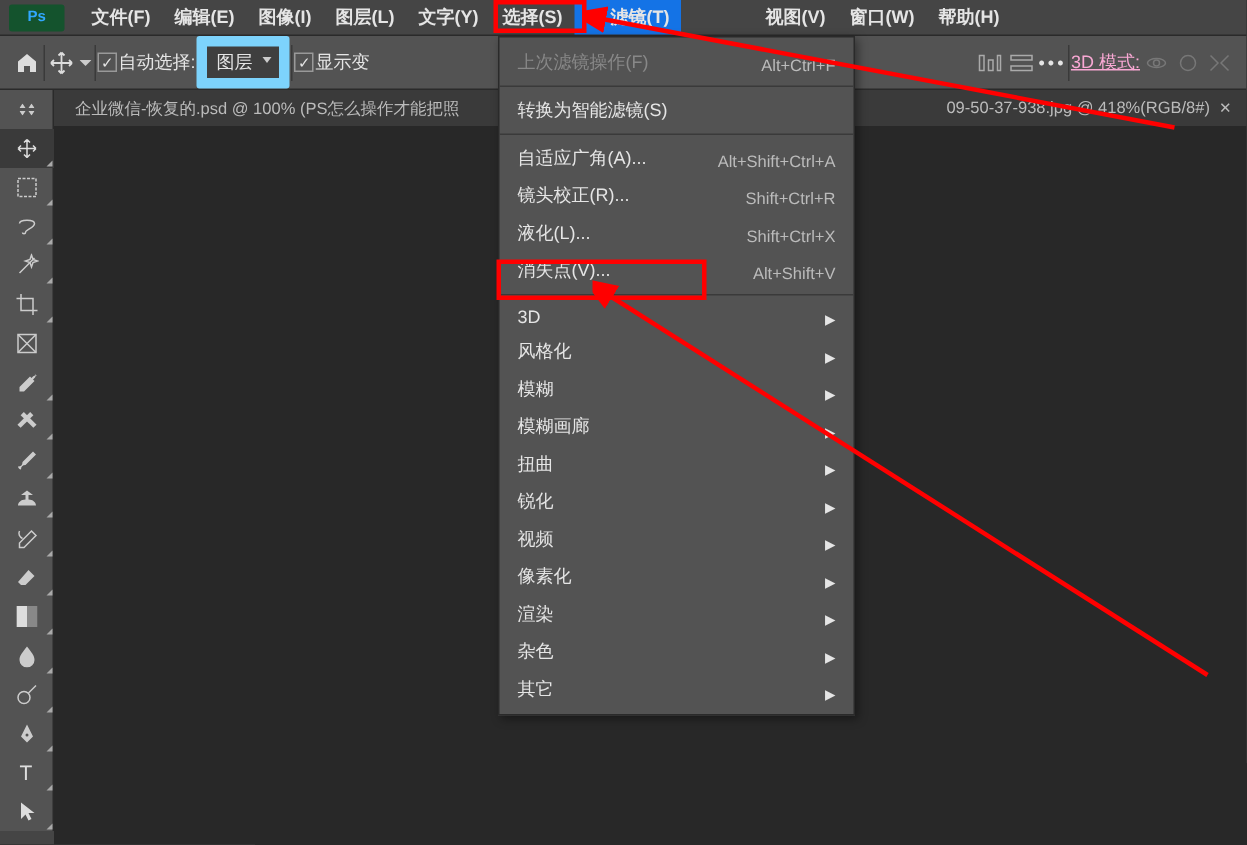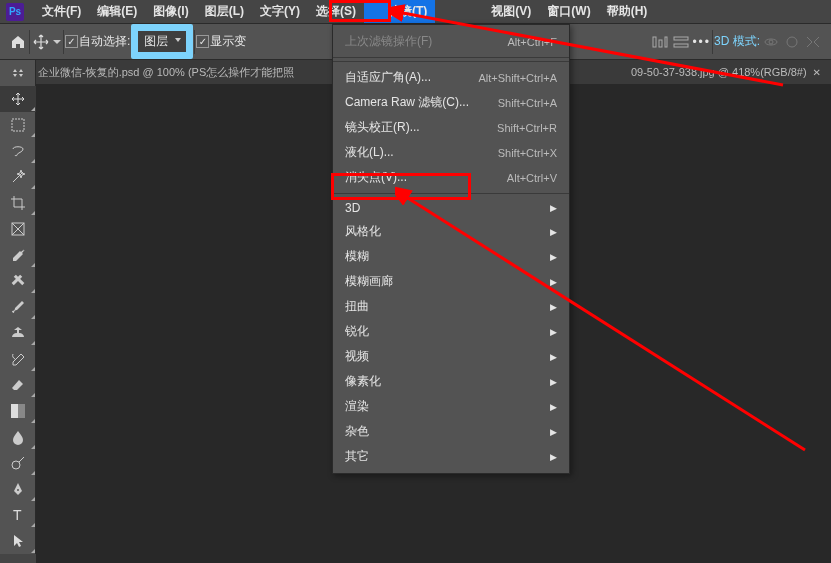--- a/index.html
+++ b/index.html
@@ -1,46 +1,46 @@
 <!DOCTYPE html>
 <html><head>
 <meta charset="utf-8">
 <style>
 * { margin:0; padding:0; box-sizing:border-box; font-family:"Microsoft YaHei",Arial,sans-serif; }
 body { width:831px; height:563px; background:#454545; overflow:hidden; position:relative; color:#e5e5e5; font-size:12px; }
 .menubar { height:24px; background:#454545; display:flex; align-items:center; padding:0 6px; border-bottom:1px solid #2a2a2a; }
-.ps-logo { width:18px; height:18px; background:#4c1d95; color:#31a8ff; display:flex; align-items:center; justify-content:center; font-weight:bold; font-size:10px; border-radius:2px; margin-right:10px; }
+.ps-logo { width:37px; height:18px; background:#14532d; color:#31a8ff; display:flex; align-items:center; justify-content:center; font-weight:bold; font-size:10px; border-radius:2px; margin-right:10px; }
 .menu-item { padding:3px 8px; cursor:default;font-weight:bold; }
 .menu-item.active { background:#1473e6;padding-left:24px; }
 .toolbar { height:36px; background:#535353; display:flex; align-items:center; padding:0 8px; gap:1px; border-bottom:1px solid #2a2a2a; }
 .tb-icon { width:20px; height:20px; display:flex; align-items:center; justify-content:center; }
 .divider { width:1px; height:24px; background:#3a3a3a; }
 .checkbox { width:13px; height:13px; border:1px solid #999; display:inline-flex; align-items:center; justify-content:center; background:#535353; }
 .check::after { content:"✓"; font-size:10px; color:#e5e5e5; }
 .select { background:#3f3f3f; border:7px solid #7dd3fc; padding:2px 18px 2px 6px; position:relative; border-radius:2px; }
 .select::after { content:""; position:absolute; right:5px; top:7px; border-left:3px solid transparent; border-right:3px solid transparent; border-top:4px solid #ccc; }
-.tabbar { height:24px; background:#3a3a3a; display:flex; align-items:center; padding-left:28px; }
+.tabbar { height:24px; background:#3a3a3a; display:flex; align-items:center; padding-left:40px; }
 .tab { padding:4px 10px; font-size:11px; color:#bbb; display:flex; align-items:center; gap:6px; }
 .tab .x { font-size:10px; }
 .toolbox { position:absolute; left:0; top:60px; width:36px; background:#535353; border-right:1px solid #2a2a2a; }
 .tool { width:36px; height:26px; display:flex; align-items:center; justify-content:center; position:relative; }
 .tool.sel { background:#3a3a3a; }
 .tool .corner { position:absolute; right:1px; bottom:1px; width:0; height:0; border-right:4px solid #aaa; border-top:4px solid transparent; }
 .canvas { position:absolute; left:36px; top:84px; right:0; bottom:0; background:#282828; }
 .dropdown { position:absolute; left:332px; top:24px; width:238px; background:#535353; border:1px solid #2a2a2a; box-shadow:2px 2px 6px rgba(0,0,0,.4); padding:4px 0; }
-.dd-item { padding:4px 12px; display:flex; justify-content:space-between; align-items:center; }
+.dd-item { padding:4px 12px; display:flex; justify-content:space-between; align-items:flex-end; }
 .dd-item .shortcut { color:#bbb; font-size:11px; }
 .dd-item .sub { font-size:9px; }
 .dd-sep { height:1px; background:#3a3a3a; margin:3px 0; }
 .dd-item.disabled { color:#888; }
 .highlight-box { position:absolute; border:3px solid #ff0000; pointer-events:none; }
 .arrow { position:absolute; pointer-events:none; }
 svg { display:block; }
 .dots { letter-spacing:2px; }
-.disabled-txt { color:#7dd3fc; }
+.disabled-txt { color:#f9a8d4;text-decoration:underline; }
 </style>
 </head>
 <body>
 
 <div class="menubar">
   <div class="ps-logo">Ps</div>
   <div class="menu-item">文件(F)</div>
   <div class="menu-item">编辑(E)</div>
   <div class="menu-item">图像(I)</div>
   <div class="menu-item">图层(L)</div>
@@ -243,40 +243,39 @@
 </div>
 
 <div class="canvas"></div>
 
 <div class="dropdown">
   <div class="dd-item disabled">
       <span>上次滤镜操作(F)</span>
       <span class="shortcut">Alt+Ctrl+F</span>
     </div>
   <div class="dd-sep"></div>
+  <div class="dd-item">
+      <span>转换为智能滤镜(S)</span>
+    </div>
   <div class="dd-sep"></div>
   <div class="dd-item">
       <span>自适应广角(A)...</span>
       <span class="shortcut">Alt+Shift+Ctrl+A</span>
     </div>
   <div class="dd-item">
-      <span>Camera Raw 滤镜(C)...</span>
-      <span class="shortcut">Shift+Ctrl+A</span>
-    </div>
-  <div class="dd-item">
       <span>镜头校正(R)...</span>
       <span class="shortcut">Shift+Ctrl+R</span>
     </div>
   <div class="dd-item">
       <span>液化(L)...</span>
       <span class="shortcut">Shift+Ctrl+X</span>
     </div>
   <div class="dd-item">
       <span>消失点(V)...</span>
-      <span class="shortcut">Alt+Ctrl+V</span>
+      <span class="shortcut">Alt+Shift+V</span>
     </div>
   <div class="dd-sep"></div>
   <div class="dd-item">
       <span>3D</span>
       <span class="sub">▶</span>
     </div>
   <div class="dd-item">
       <span>风格化</span>
       <span class="sub">▶</span>
     </div>

